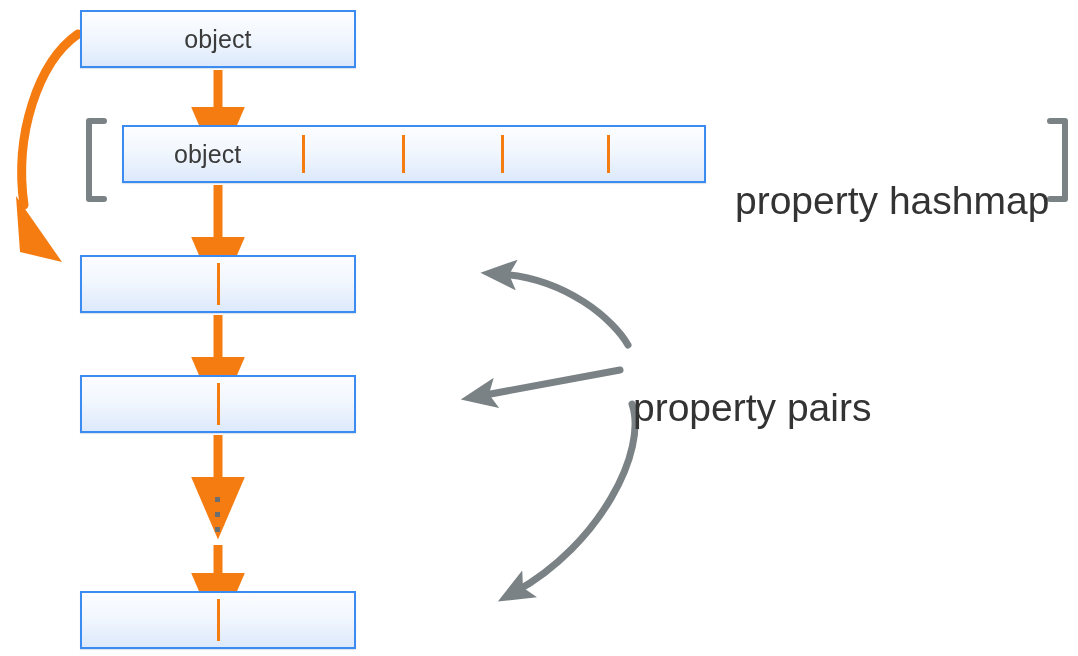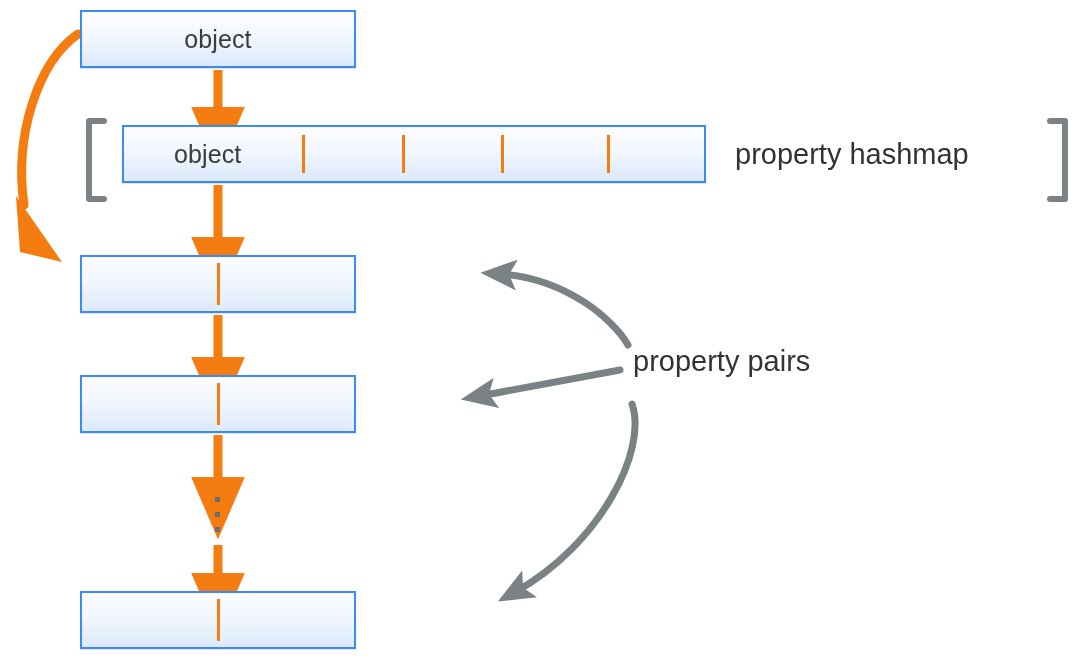--- a/index.html
+++ b/index.html
@@ -65,24 +65,25 @@
     position: absolute;
     width: 3px;
     top: 8px;
     bottom: 8px;
     background: #f57c11;
   }
 
   
   .free-label {
     position: absolute;
-    font-size: 29px;
+    font-size: 39px;
     color: #333333;
     white-space: nowrap;
     line-height: 1;
+    margin-top: 41px;
   }
   #hashmap-label { left: 735px; top: 140px; }
   #pairs-label   { left: 633px; top: 347px; }
 
   
   #overlay {
     position: absolute;
     left: 0;
     top: 0;
     width: 1078px;

